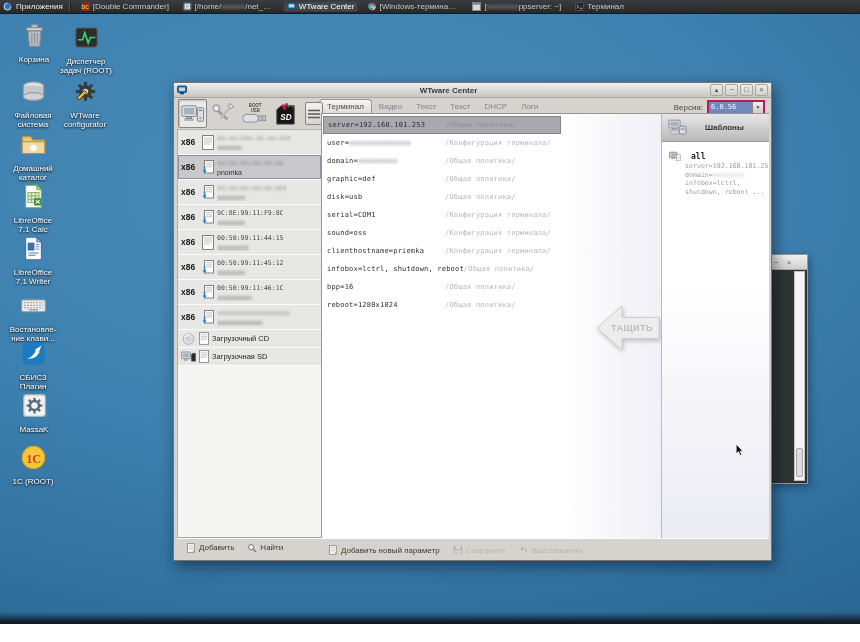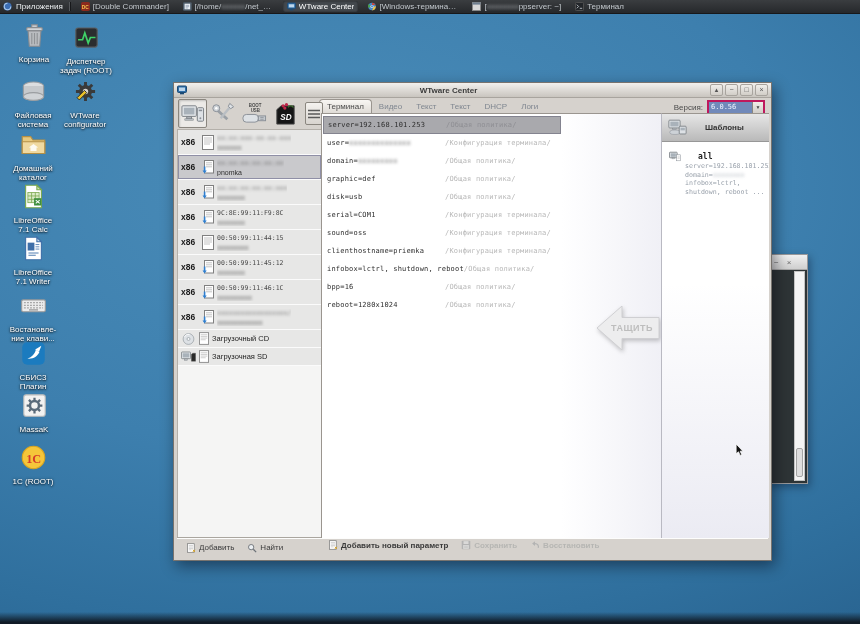--- a/index.html
+++ b/index.html
@@ -84,21 +84,21 @@
     background:#e7e7e6;border-bottom:1px solid #fbfbfb;font-size:7.5px;color:#222;}
   .boot-row .icon.dev{width:15px;height:12px;flex:none;}
   .boot-row .icon.doc{width:10px;height:13px;flex:none;}
 
   .bottom-line{position:absolute;left:3px;right:3px;bottom:21px;border-top:1px solid #aaa69f;border-bottom:1px solid #fdfdfc;}
   .left-actions{position:absolute;left:3px;width:143px;bottom:5px;height:15px;display:flex;align-items:center;gap:13px;padding-left:9px;}
   .action{display:flex;align-items:center;gap:3px;font-size:8px;color:#3a3a3a;white-space:nowrap;}
   .action .icon{width:10px;height:10px;}
   .action.disabled{color:#b6b6b3;}
   .action.disabled .icon{opacity:.45;}
-  .main-actions{position:absolute;left:147px;right:3px;bottom:5px;height:15px;display:flex;align-items:flex-start;gap:13px;padding-left:7px;font-weight:bold;}
+  .main-actions{position:absolute;left:147px;right:3px;bottom:5px;height:15px;display:flex;align-items:flex-end;gap:13px;padding-left:7px;}
 
   .param-panel{position:absolute;left:147px;top:30px;width:240px;bottom:22px;background:#fff;
     border-left:1px solid #9a958f;border-top:1px solid #9a958f;padding-top:2px;overflow:hidden;}
   .param-row{height:18px;display:flex;align-items:center;padding-left:5px;
     font:7px "DejaVu Sans Mono",monospace;letter-spacing:.2px;white-space:nowrap;}
   .ptext{min-width:118px;color:#2e2e2e;}
   .pscope{color:#b7b7b7;}
   .param-row.selected{background:#a9a9ad;box-shadow:inset 0 0 0 1px #83838f;margin:0 1px;}
   .param-row.selected .pscope{color:#8e8e93;}
 
@@ -108,21 +108,21 @@
   .drag-arrow svg{width:100%;height:100%;}
   .arrow-text{position:absolute;left:0;right:0;top:24px;text-align:center;padding-left:8px;
     font-size:9px;font-weight:bold;color:#bdbdbd;letter-spacing:.5px;}
 
   .tpl-panel{position:absolute;left:487px;top:30px;width:107px;bottom:22px;border-top:1px solid #9a958f;
     border-left:1px solid #b9b9c2;background:linear-gradient(#ffffff 40%,#ebebf3);overflow:hidden;}
   .tpl-header{height:27px;background:linear-gradient(#e6e6e6,#b9b9b9);border-bottom:1px solid #979797;
     display:flex;align-items:center;gap:18px;padding:0 6px;font-size:8px;font-weight:bold;color:#333;}
   .tpl-header .icon{width:19px;height:17px;}
   .tpl-item{padding:9px 3px 0 7px;}
-  .tpl-title{display:flex;align-items:center;gap:17px;font:bold 8px "DejaVu Sans Mono",monospace;color:#222;}
+  .tpl-title{display:flex;align-items:center;gap:10px;font:bold 8px "DejaVu Sans Mono",monospace;color:#222;}
   .tpl-title .icon{width:12px;height:11px;}
   .tpl-line{font:6.6px "DejaVu Sans Mono",monospace;color:#99a1ab;margin-left:16px;line-height:8.5px;white-space:nowrap;}
 
   .cursor{position:absolute;left:735px;top:443px;width:9px;height:14px;z-index:50;}
   .cursor svg{width:100%;height:100%;}
 </style>
 </head>
 <body>
 
 <div class="desktop">

